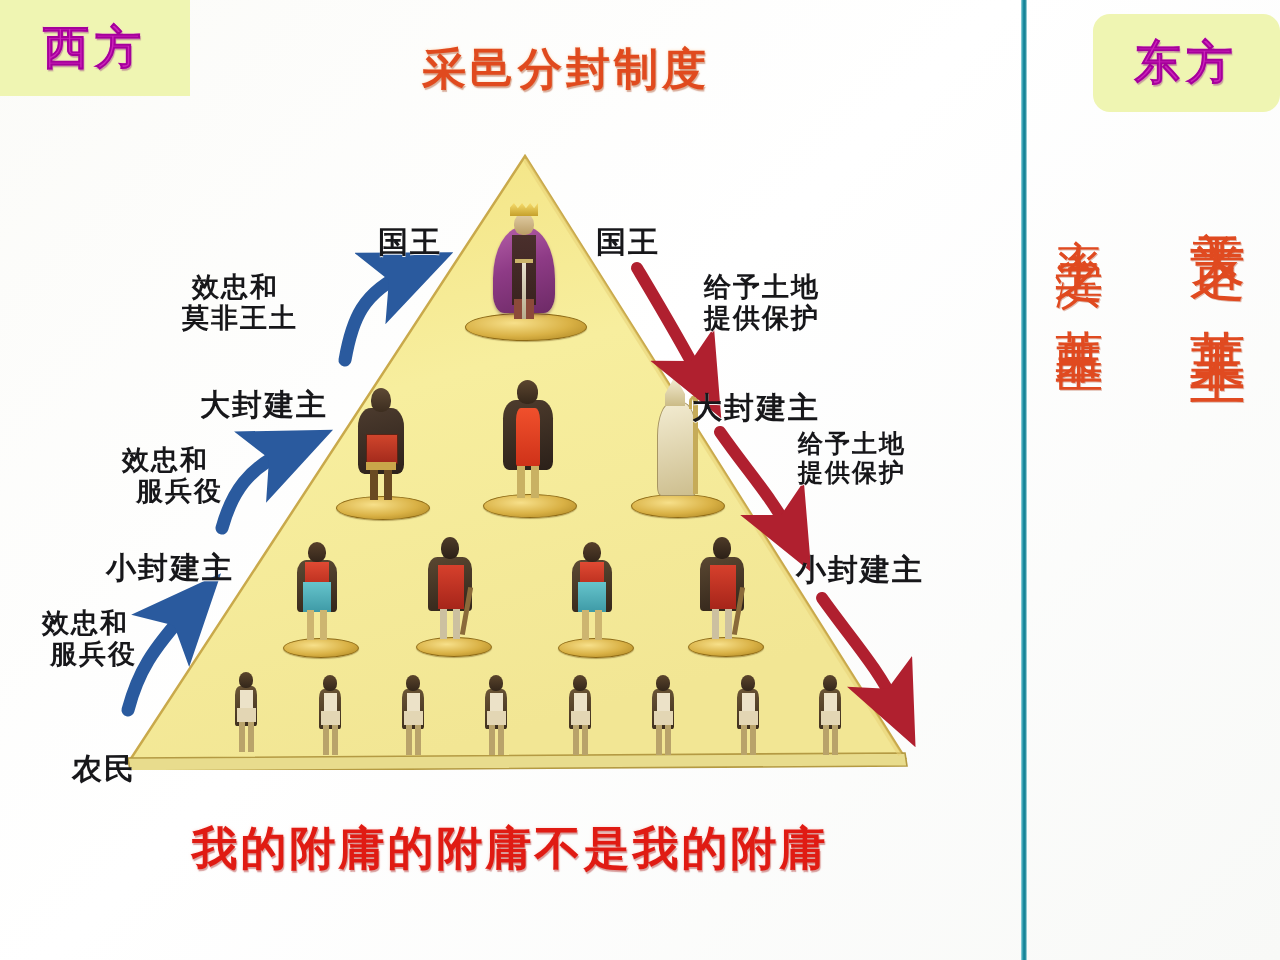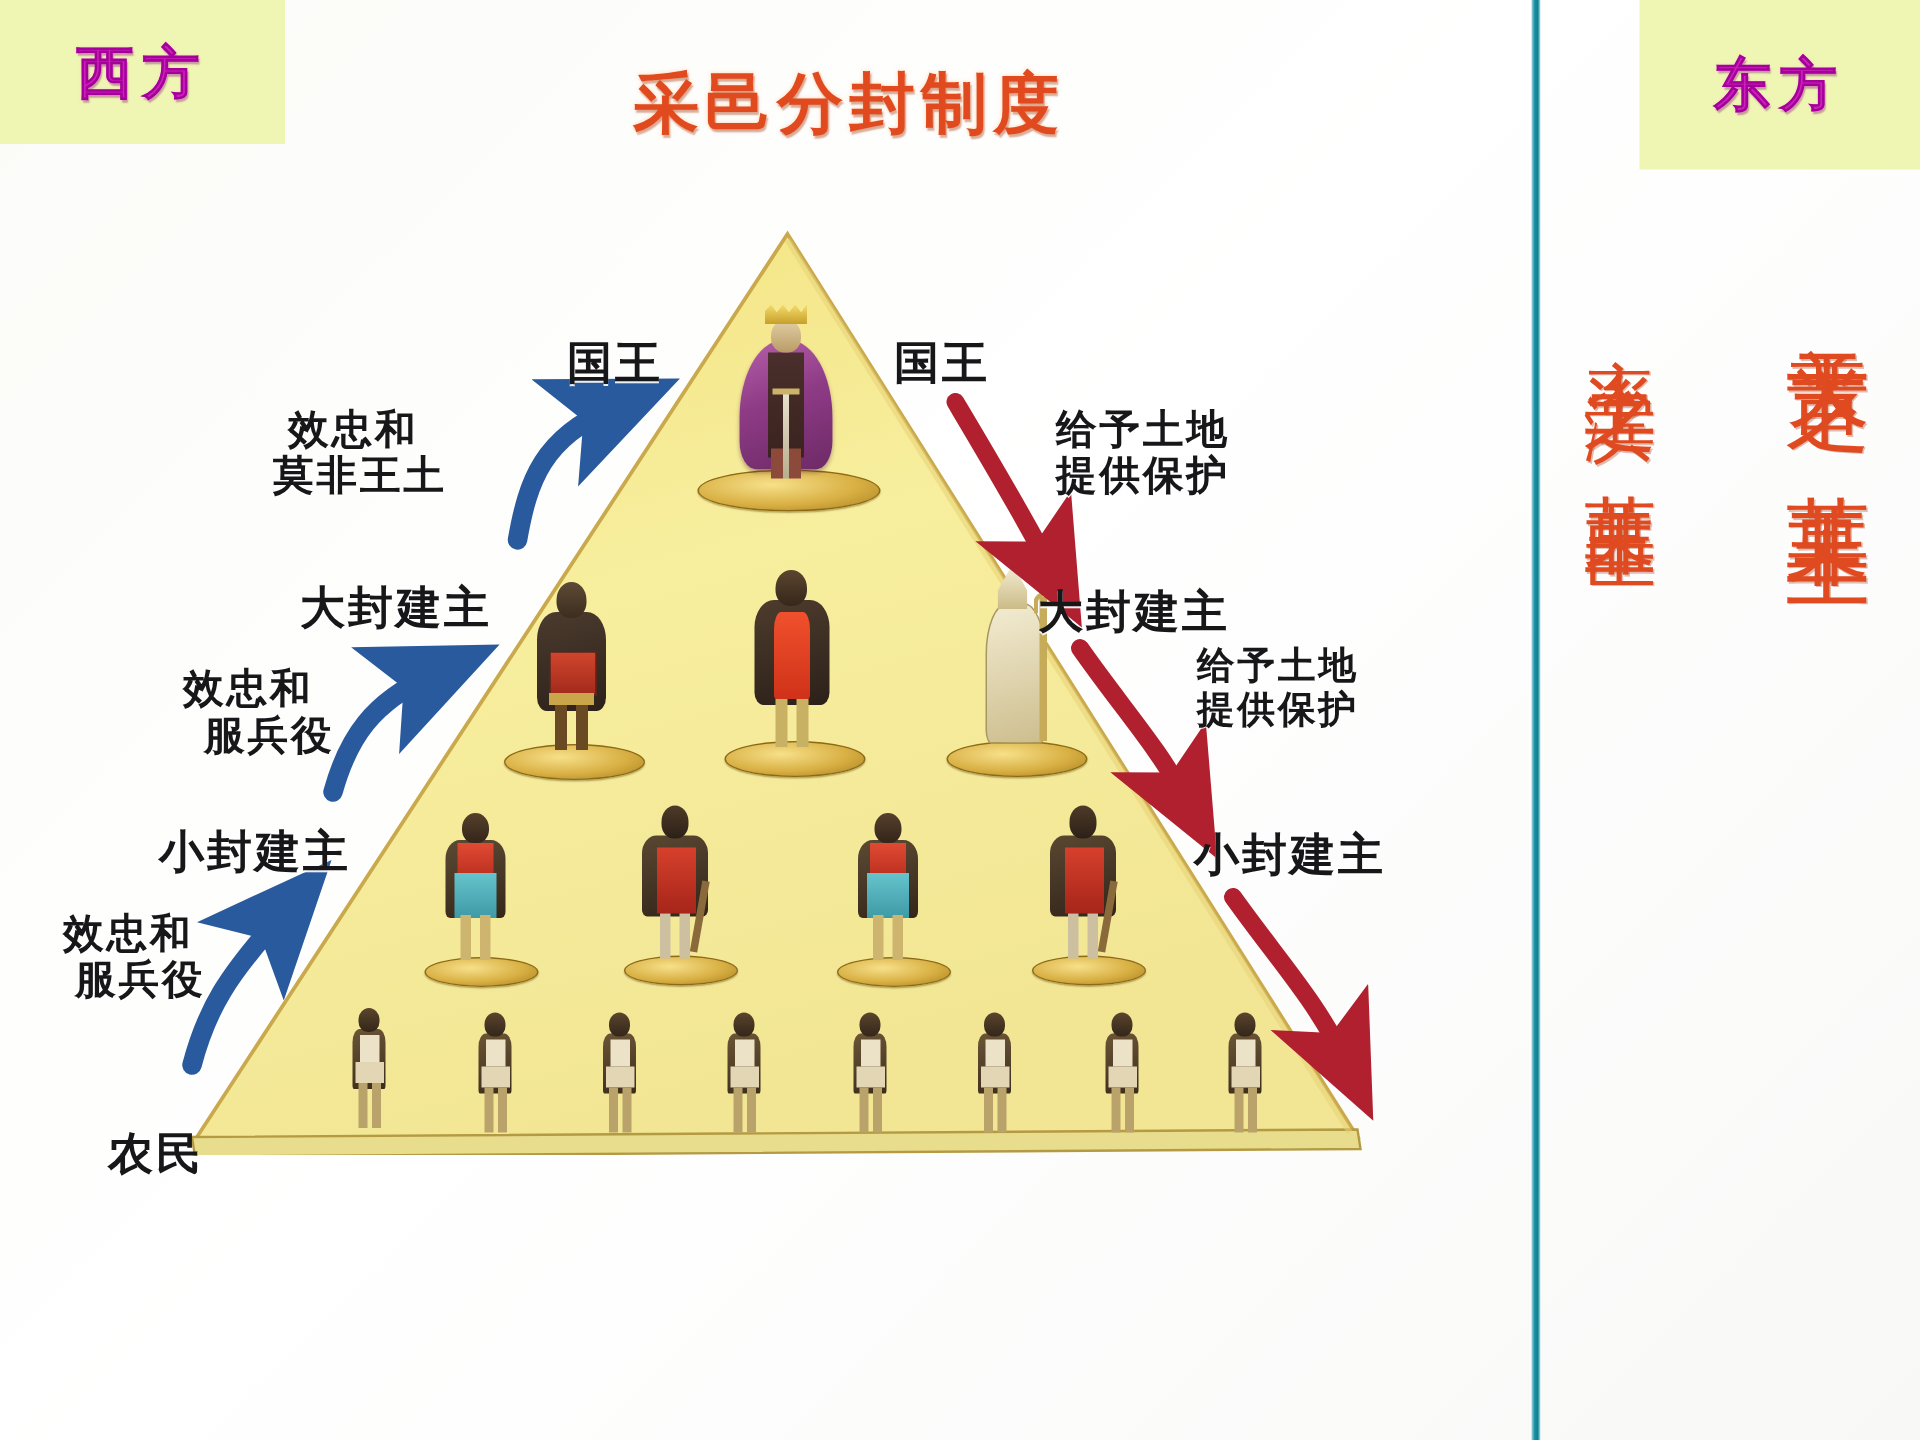--- a/index.html
+++ b/index.html
@@ -8,28 +8,28 @@
     background:#fdfdfb;
     font-family:"DejaVu Sans","Liberation Sans",sans-serif;
     overflow:hidden;position:relative;
   }
   #stage{position:absolute;left:0;top:0;width:1280px;height:960px;
     background:linear-gradient(135deg,#fbfbf8 0%,#ffffff 45%,#f8f9f7 100%);}
 
   
   .tagbox{position:absolute;background:#eff5b2;display:flex;align-items:center;justify-content:center;}
   .tagbox span{
-    font-size:38px;font-weight:bold;color:#cc22bb;
+    font-size:46px;font-weight:bold;color:#cc22bb;
     font-family:"DejaVu Sans","Liberation Sans",sans-serif;
     letter-spacing:6px;
     text-shadow:1px 2px 1px rgba(120,0,110,.35), 0 0 2px rgba(255,160,255,.6);
     -webkit-text-stroke:0.5px #a5009a;
   }
   #tag-west{left:0;top:0;width:190px;height:96px;}
-  #tag-east{left:1093px;top:0;width:187px;height:113px;}
+  #tag-east{left:1093px;top:14px;width:187px;height:98px;border-radius:17px;}
 
   
   #divider{position:absolute;left:1021px;top:0;width:6px;height:960px;
     background:linear-gradient(90deg,#9fd9e2 0%,#1b8fa3 35%,#127e91 70%,#bfe6ec 100%);}
 
   
   #title{position:absolute;left:330px;top:40px;width:380px;text-align:right;
     font-size:44px;font-weight:bold;color:#e04a1e;letter-spacing:4px;
     text-shadow:1px 2px 1px rgba(150,40,0,.35),0 0 3px rgba(255,200,150,.7);}
 
@@ -350,14 +350,15 @@
     <div>给予土地</div>
     <div>提供保护</div>
   </div>
 
   <div class="lbl big" style="left:796px;top:550px;">小封建主</div>
 
 
   <div class="vtext" id="poem-right">普天之下 莫非王土</div>
   <div class="vtext" id="poem-left">率土之滨 莫非王臣</div>
 
+  <div id="slogan">我的附庸的附庸不是我的附庸</div>
 
 </div>
 
 </body></html>

